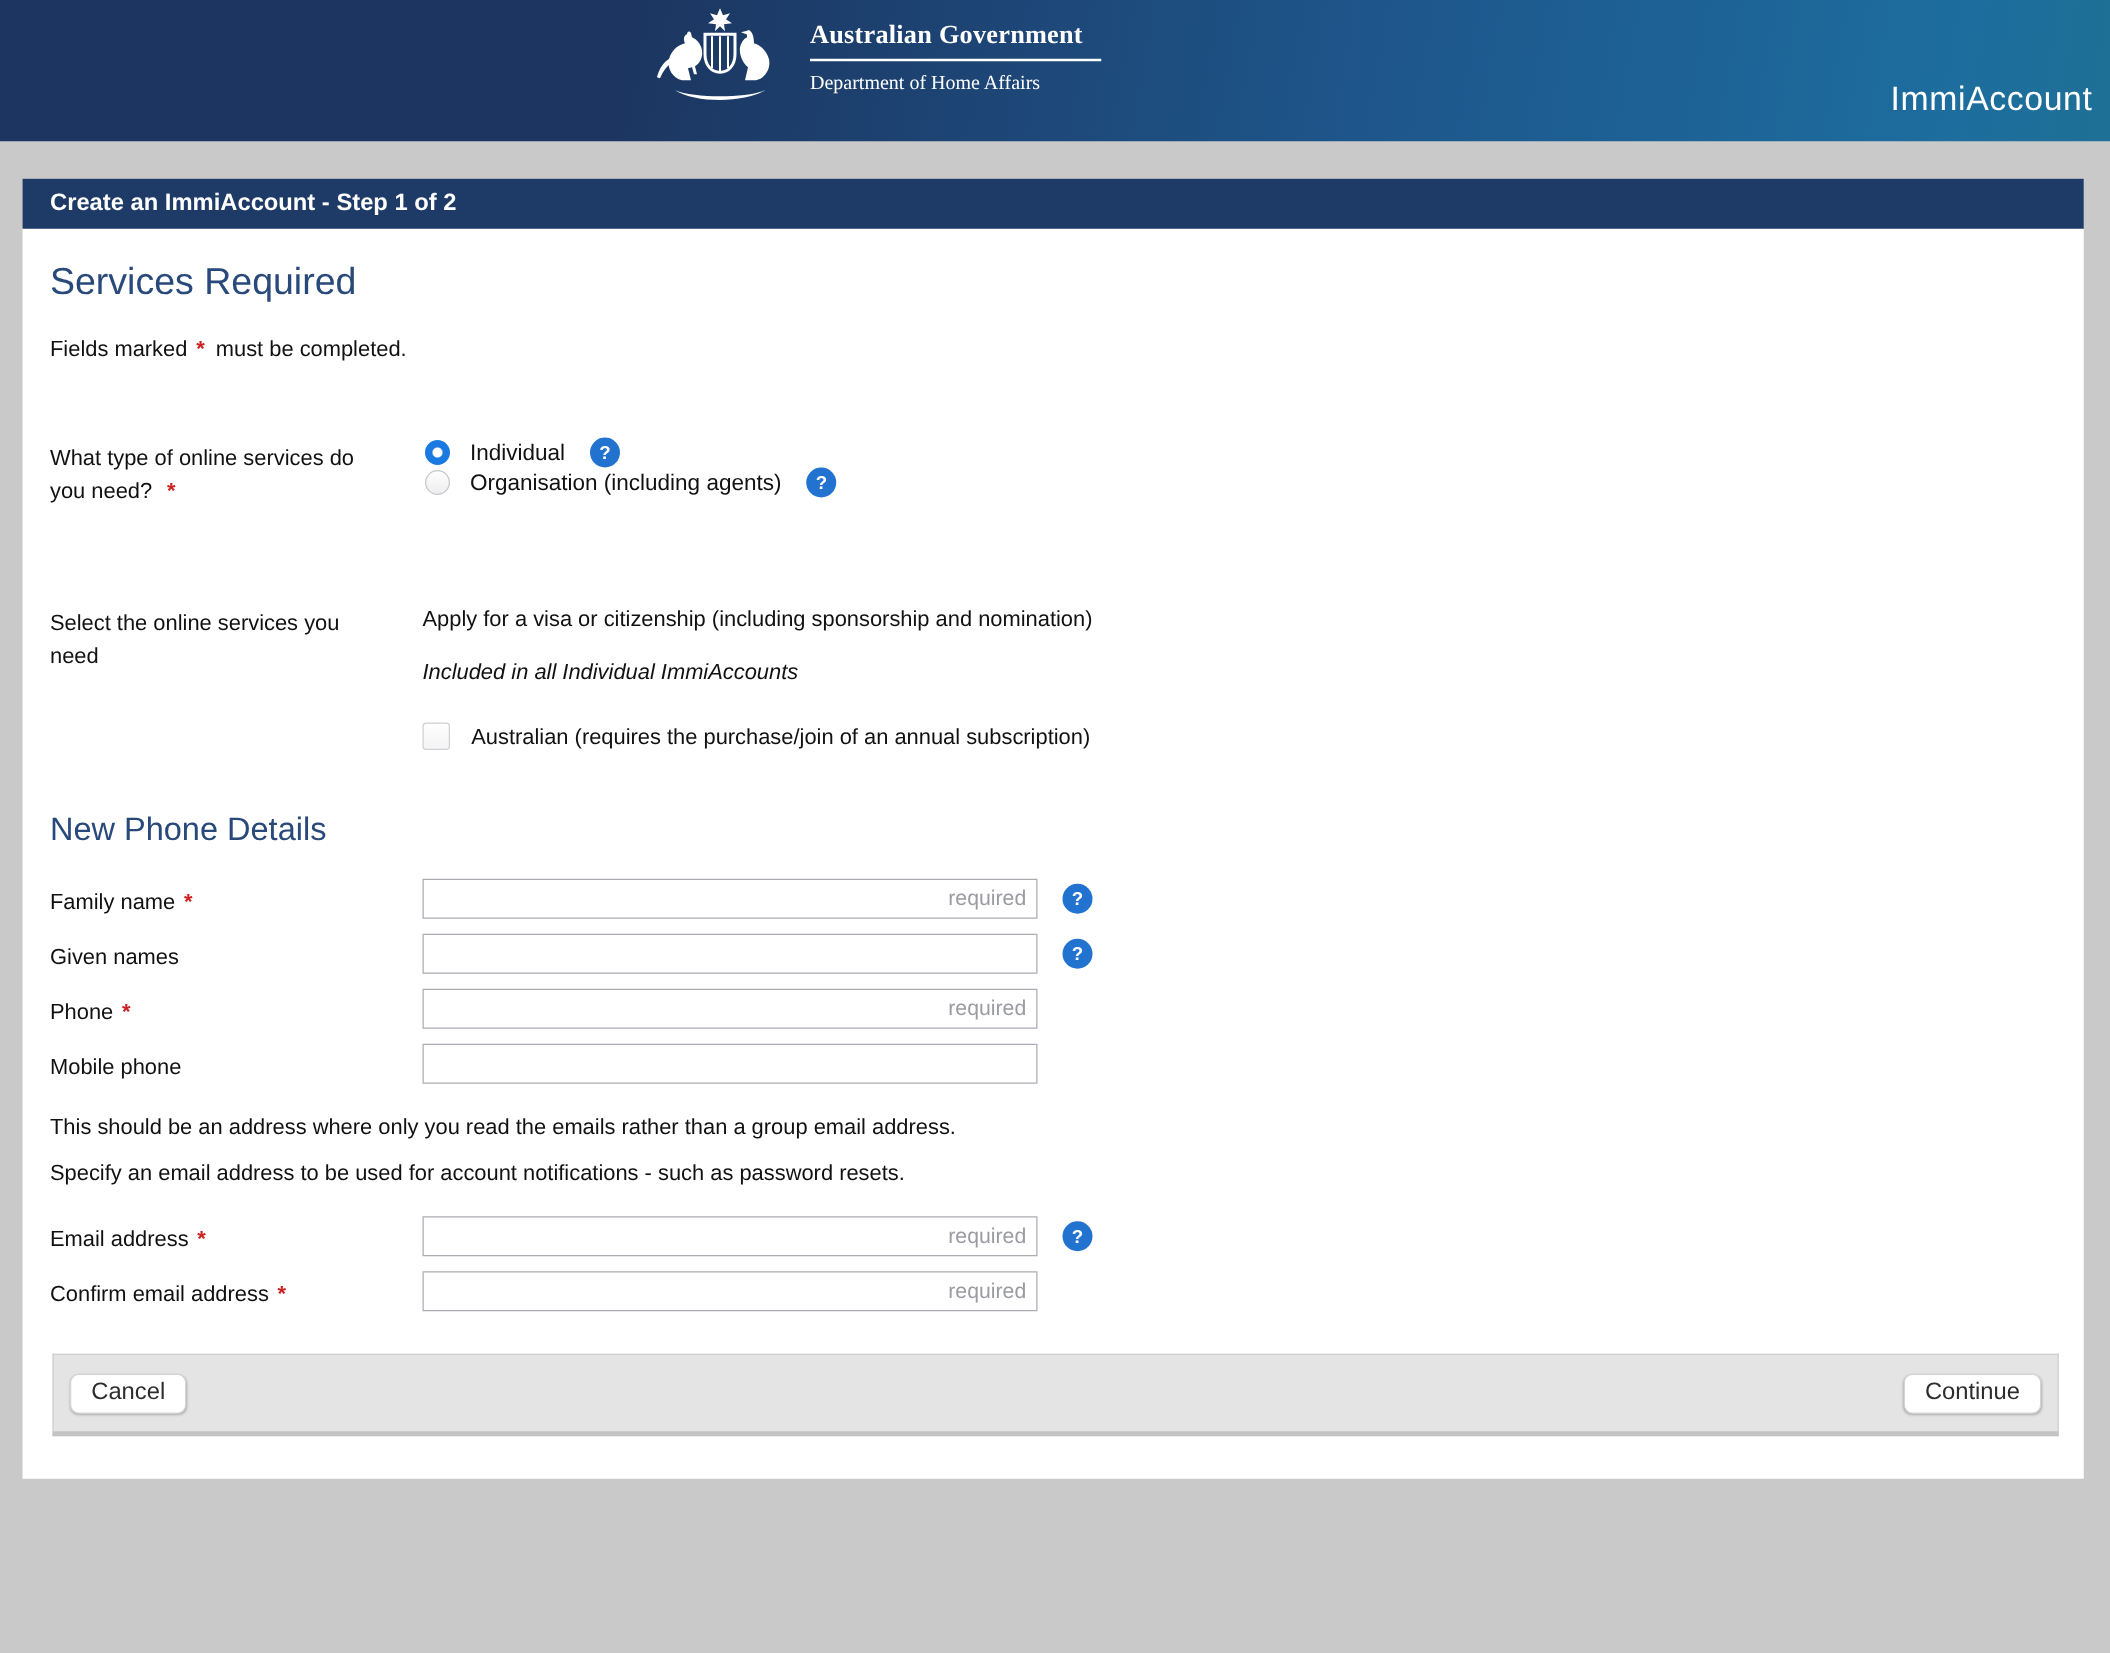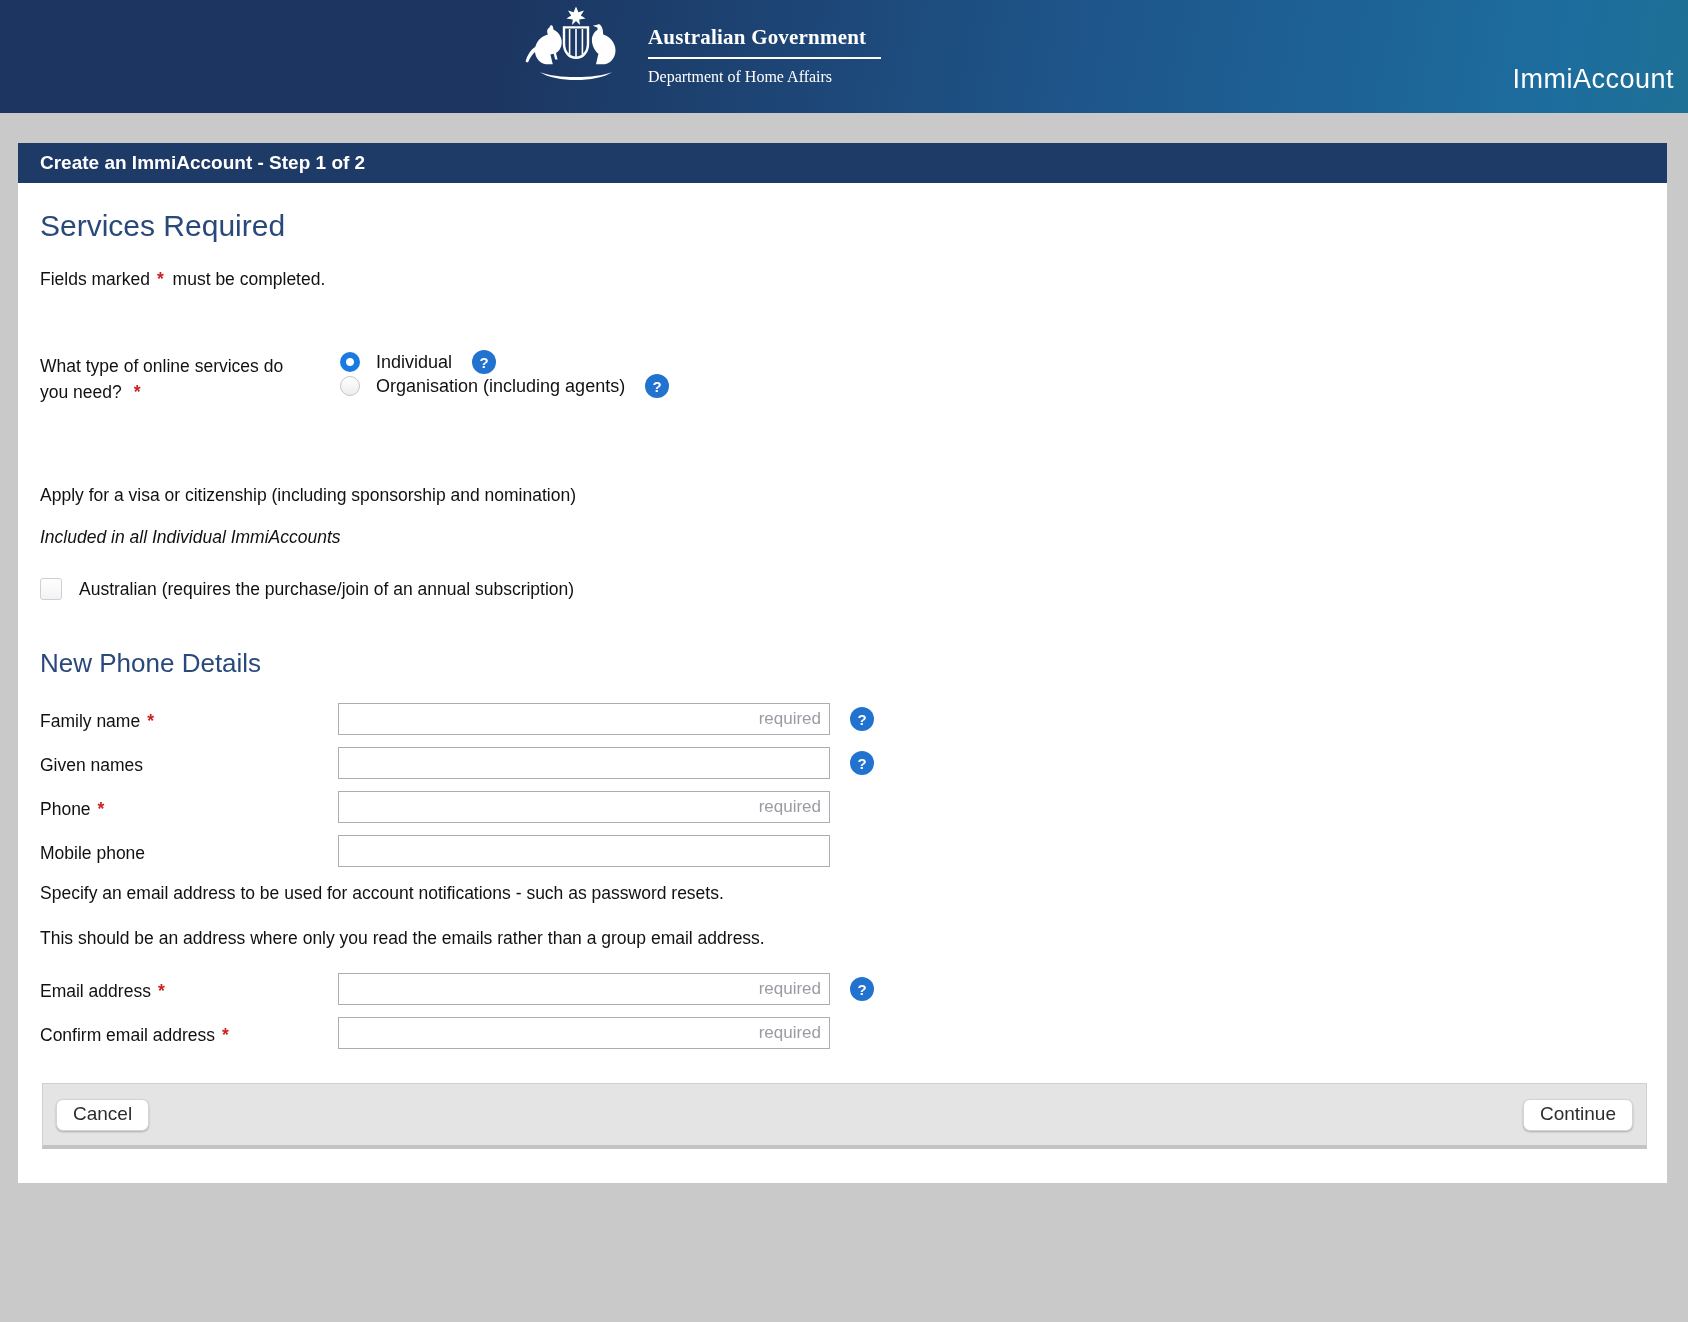--- a/index.html
+++ b/index.html
@@ -15,21 +15,21 @@
   .gov-header {
     position: relative;
     height: 113px;
     background: linear-gradient(100deg, #1c3661 0%, #1c3661 30%, #1e568b 65%, #1d6d9e 92%, #1f7096 100%);
   }
   .crest-block {
     position: absolute;
     left: 520px;
     top: 4px;
     display: flex;
-    align-items: flex-end;
+    align-items: center;
   }
   .crest-svg { margin-right: 16px; }
   .crest-text { color: #ffffff; font-family: "Liberation Serif", serif; }
   .crest-title { font-size: 21px; font-weight: bold; letter-spacing: 0.2px; }
   .crest-divider { height: 2px; background: #ffffff; width: 233px; margin: 7px 0 9px; }
   .crest-subtitle { font-size: 16px; font-weight: normal; }
   .app-name {
     position: absolute;
     right: 14px;
     bottom: 18px;
@@ -223,20 +223,23 @@
         </div>
         <div class="radio-option">
           <input type="radio" name="service-type" style="">
           <span>Organisation (including agents)</span>
           <span class="help-icon">?</span>
         </div>
       </div>
     </div>
 
     <div class="two-col services-section">
+      <div class="label-col">
+        <span class="label-inner">Select the online services you need</span>
+      </div>
       <div class="services-col">
         <p>Apply for a visa or citizenship (including sponsorship and nomination)</p>
         <p class="included-note">Included in all Individual ImmiAccounts</p>
         <p class="legend-row"><input type="checkbox" style=""><span>Australian (requires the purchase/join of an annual subscription)</span></p>
       </div>
     </div>
 
     <h2 class="section-heading">New Phone Details</h2>
 
     <div class="form-area">
@@ -264,22 +267,22 @@
         <input class="text-input" type="text" placeholder="required" style="">
       </div>
 
       <div class="two-col form-row">
         <div class="label-col">
           <span class="label-inner"><span>Mobile phone</span></span>
         </div>
         <input class="text-input" type="text" placeholder="" style="">
       </div>
 
+      <p class="email-note second">This should be an address where only you read the emails rather than a group email address.</p>
       <p class="email-note first">Specify an email address to be used for account notifications - such as password resets.</p>
-      <p class="email-note second">This should be an address where only you read the emails rather than a group email address.</p>
 
       <div class="email-rows">
 
         <div class="two-col form-row">
           <div class="label-col">
             <span class="label-inner"><span>Email address</span><span class="req req-gap">*</span></span>
           </div>
           <input class="text-input" type="text" placeholder="required" style="">
           <span class="help-icon">?</span>
         </div>

